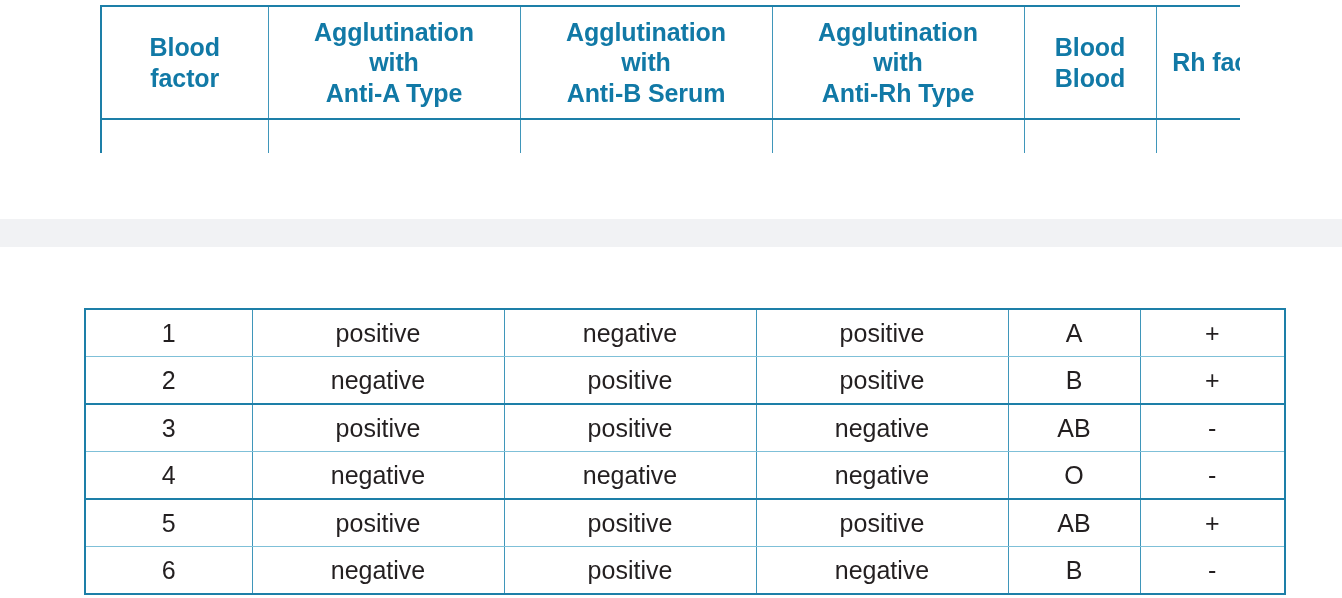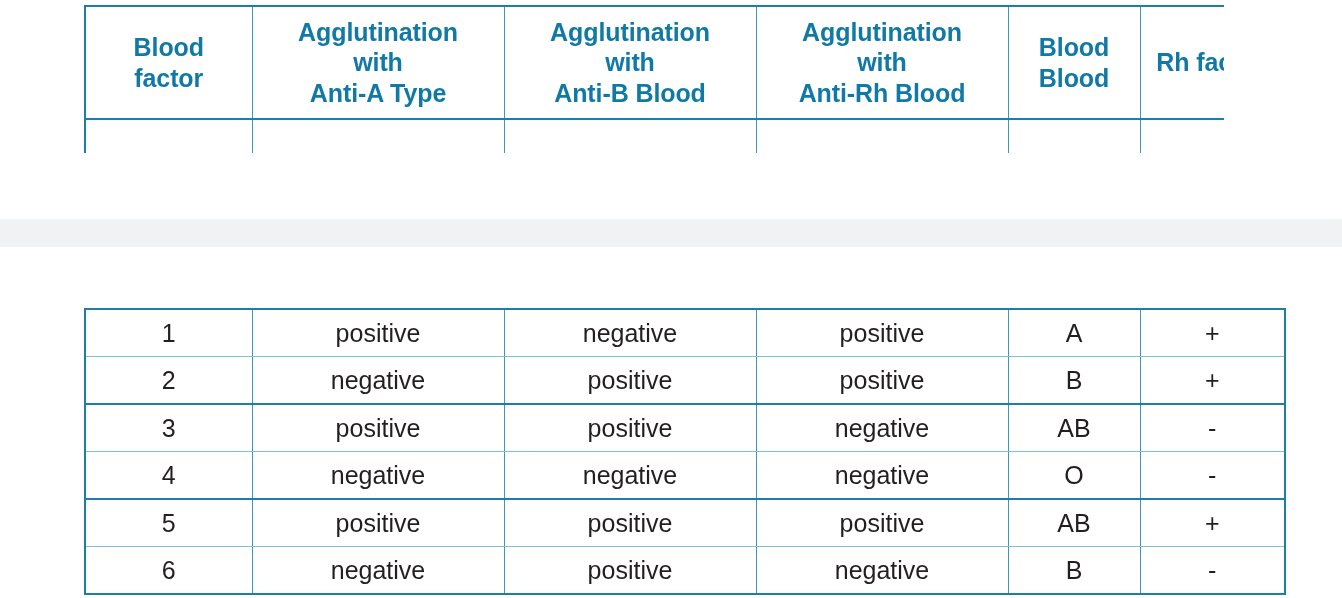--- a/index.html
+++ b/index.html
@@ -12,21 +12,21 @@
     height: 598px;
     position: relative;
     overflow: hidden;
     font-family: "Liberation Sans", sans-serif;
     -webkit-font-smoothing: antialiased;
   }
 
   
   #header-table-clip {
     position: absolute;
-    left: 0;
+    left: 16px;
     top: 0;
     width: 1224px;
     height: 153px;
     overflow: hidden;
     text-decoration: underline;
   }
   #header-table {
     position: absolute;
     left: 84px;
     top: 5px;
@@ -131,26 +131,26 @@
             <span class="cell-text">factor</span>
           </th>
           <th>
             <span class="cell-text">Agglutination</span>
             <span class="cell-text">with</span>
             <span class="cell-text">Anti-A Type</span>
           </th>
           <th>
             <span class="cell-text">Agglutination</span>
             <span class="cell-text">with</span>
-            <span class="cell-text">Anti-B Blood</span>
+            <span class="cell-text">Anti-B Serum</span>
           </th>
           <th>
             <span class="cell-text">Agglutination</span>
             <span class="cell-text">with</span>
-            <span class="cell-text">Anti-Rh Blood</span>
+            <span class="cell-text">Anti-Rh Type</span>
           </th>
           <th>
             <span class="cell-text">Blood</span>
             <span class="cell-text">Blood</span>
           </th>
           <th>
             <span class="cell-text">Rh factor</span>
           </th>
         </tr>
     </thead>

